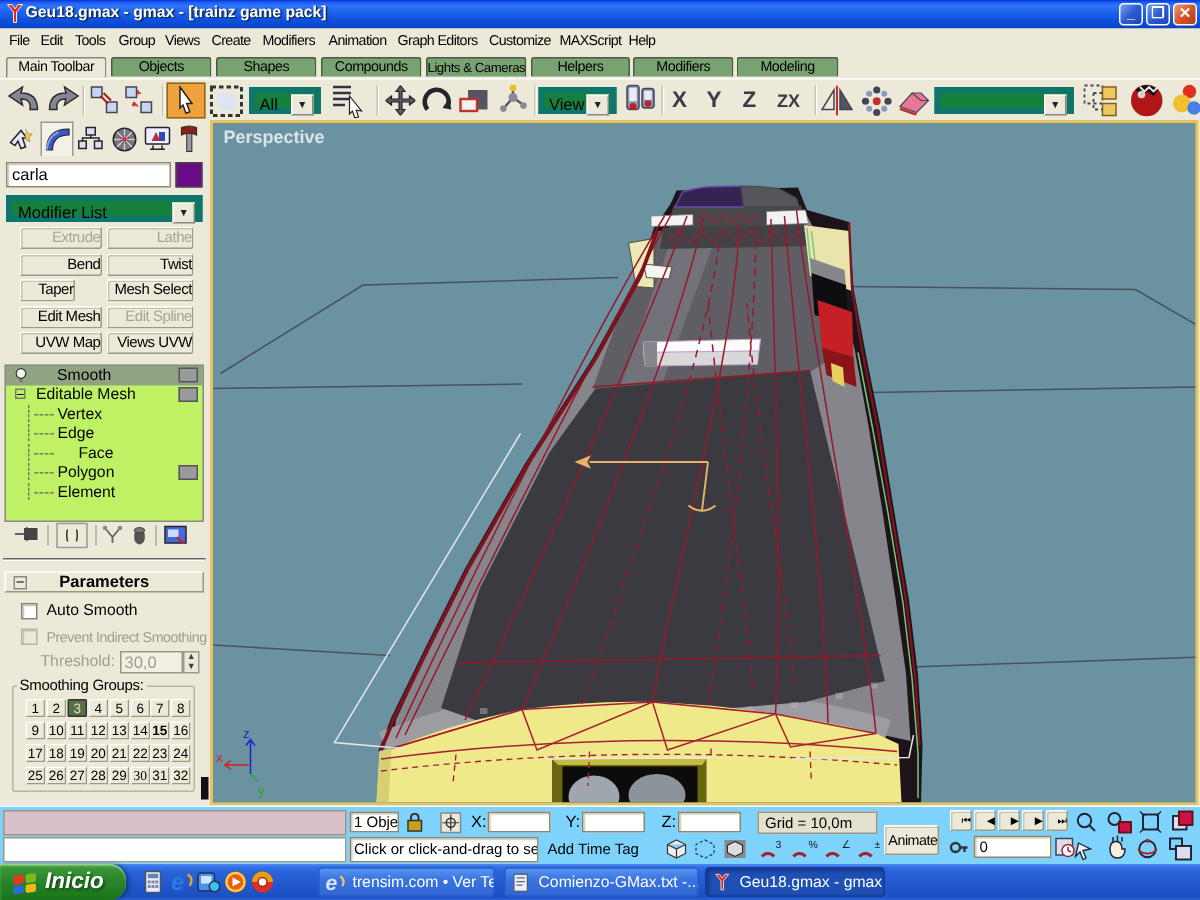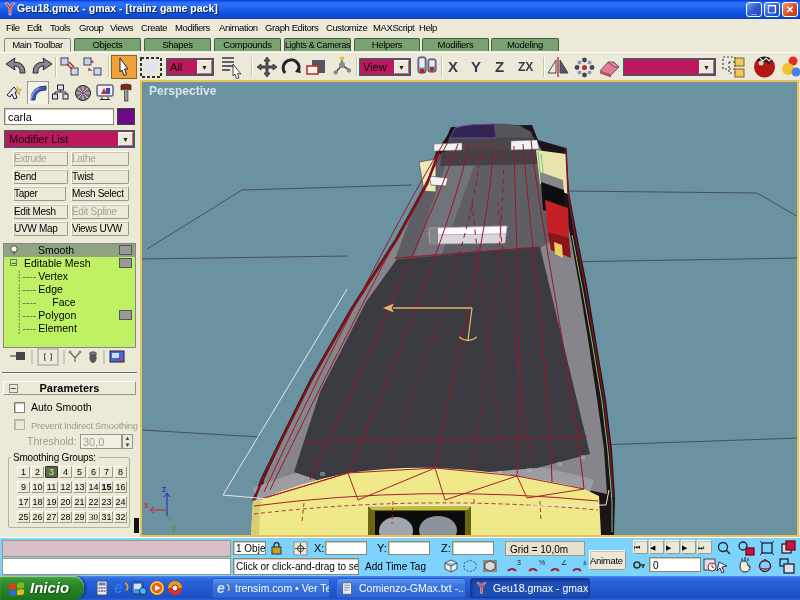--- a/index.html
+++ b/index.html
@@ -12,26 +12,26 @@
 .tbtn.r{background:linear-gradient(135deg,#f09975,#dd5428 50%,#b03a14)}
 
 #menu{left:0;top:19px;width:800px;height:18px;background:#ece9d8;font-size:9.5px;letter-spacing:-0.4px;color:#000}
 #menu span{position:absolute;top:3px}
 
 #tabs{left:0;top:37px;width:800px;height:15px;background:#ece9d8}
 .tab{position:absolute;top:1px;height:13px;background:#79a271;border:1px solid #4a5a44;border-bottom:none;font-size:9.5px;text-align:center;color:#000;line-height:12px;border-radius:2px 2px 0 0;letter-spacing:-0.3px;white-space:nowrap}
 .tab.act{background:#ece9d8;border:1px solid #888;border-bottom:1px solid #ece9d8;height:14px;font-weight:normal}
 
 #tbar{left:0;top:52px;width:800px;height:28px;background:#ece9d8;border-top:1px solid #fff}
-.combo{position:absolute;background:#be185d;border:1px solid #0f766e;font-size:11px;height:18px}
+.combo{position:absolute;background:#15803d;border:4px solid #0f766e;font-size:11px;height:18px}
 .combo .ar{position:absolute;right:1px;top:1px;width:15px;height:14px;background:#ece9d8;border:1px solid #fff;border-right-color:#888;border-bottom-color:#888;text-align:center;font-size:7px;line-height:14px;color:#222}
 .sep{position:absolute;width:2px;background:#c8c4b0;border-right:1px solid #fff}
 
 #cpan{left:0;top:80px;width:140px;height:457px;background:#ece9d8}
-.pbtn{position:absolute;background:#ece9d8;border:1px solid #fff;border-right-color:#9d9a84;border-bottom-color:#9d9a84;box-shadow:1px 1px 0 #c6c3ae inset;font-size:10px;letter-spacing:-0.3px;text-align:left;color:#000;border-radius:2px;line-height:13px;white-space:nowrap}
+.pbtn{position:absolute;background:#ece9d8;border:1px solid #fff;border-right-color:#9d9a84;border-bottom-color:#9d9a84;box-shadow:1px 1px 0 #c6c3ae inset;font-size:10px;letter-spacing:-0.3px;text-align:right;color:#000;border-radius:2px;line-height:13px;white-space:nowrap}
 .pbtn.dis{color:#a8a494}
 .stack{position:absolute;left:3px;top:163px;width:133px;height:105px;background:#bef264;border:1px solid #888;font-size:10.5px}
 .srow{position:relative;height:13px;line-height:13px;white-space:nowrap}
 .sq{position:absolute;right:3px;top:1px;width:13px;height:10px;background:#9a9a9a;border:1px solid #555}
 .roll{position:absolute;left:3px;width:133px;height:14px;background:#ece9d8;border:1px solid #fff;border-right-color:#999681;border-bottom-color:#999681;font-size:11px;font-weight:bold;text-align:center;line-height:13px}
 .chk{position:absolute;width:11px;height:11px;background:#fff;border:1px solid #848270;box-shadow:1px 1px 1px #bbb inset}
 .sgbtn{position:absolute;width:13px;height:12px;background:#ece9d8;border:1px solid #fff;border-right-color:#9d9a84;border-bottom-color:#9d9a84;font-size:9px;text-align:center;line-height:11px;border-radius:1px}
 
 #vpwrap{left:140px;top:80px;width:659px;height:457px;background:#e8c35a;padding:2px}
 #vp{position:relative;width:655px;height:453px;background:#6b92a1;overflow:hidden}
@@ -234,21 +234,21 @@
 
     <div class="combo" style="left:4px;top:50px;width:131px">
         <span style="position:absolute;left:4px;top:2px">Modifier List</span>
         <div class="ar">▼</div>
       </div>
 
     <div class="pbtn dis" style="left:13px;top:71px;width:55px;height:15px">Extrude</div>
     <div class="pbtn dis" style="left:71px;top:71px;width:58px;height:15px">Lathe</div>
     <div class="pbtn" style="left:13px;top:89px;width:55px;height:15px">Bend</div>
     <div class="pbtn" style="left:71px;top:89px;width:58px;height:15px">Twist</div>
-    <div class="pbtn" style="left:13px;top:106px;width:53px;height:15px">Taper</div>
+    <div class="pbtn" style="left:13px;top:106px;width:37px;height:15px">Taper</div>
     <div class="pbtn" style="left:71px;top:106px;width:58px;height:15px">Mesh Select</div>
     <div class="pbtn" style="left:13px;top:124px;width:55px;height:15px">Edit Mesh</div>
     <div class="pbtn dis" style="left:71px;top:124px;width:58px;height:15px">Edit Spline</div>
     <div class="pbtn" style="left:13px;top:141px;width:55px;height:15px">UVW Map</div>
     <div class="pbtn" style="left:71px;top:141px;width:58px;height:15px">Views UVW</div>
 
     <div class="stack">
       <div class="srow" style="background:#90a383"><svg style="position:absolute;left:5px;top:1px" width="10" height="11" viewBox="0 0 10 11">
             <circle cx="5" cy="4" r="3.2" fill="#f8f8e8" stroke="#333" stroke-width="0.8"></circle>
             <path d="M3.8 7.5 h2.4 M4.2 9 h1.6" stroke="#333" stroke-width="0.8"></path>

